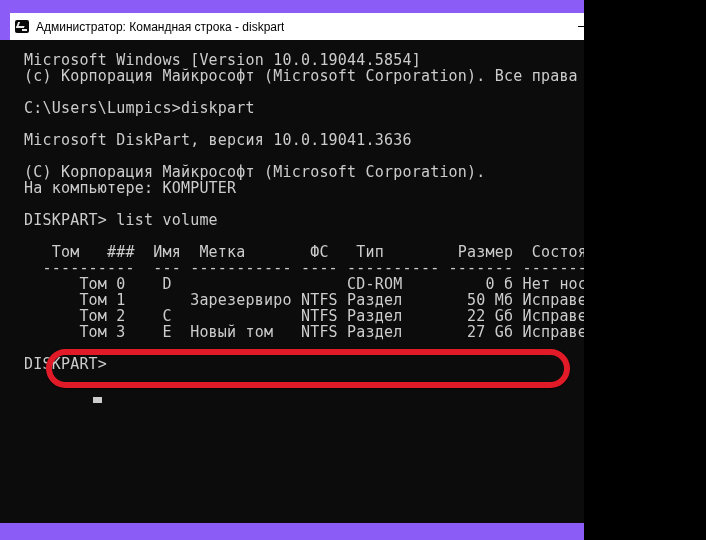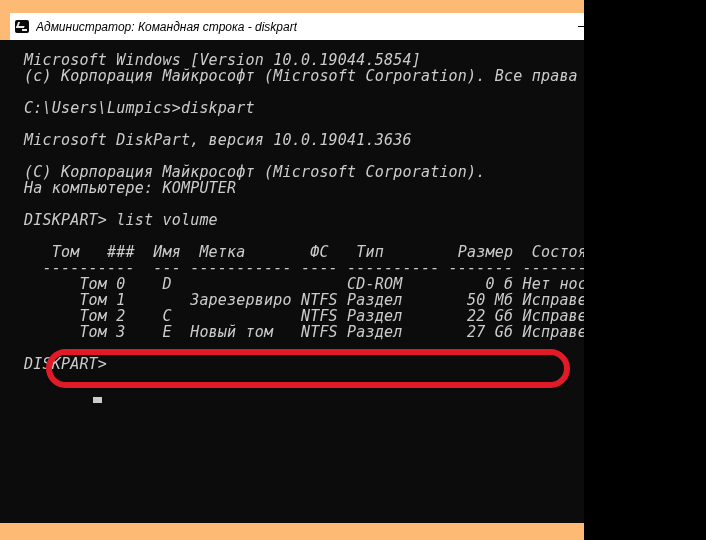--- a/index.html
+++ b/index.html
@@ -1,17 +1,17 @@
 <!DOCTYPE html>
 <html><head>
 <meta charset="utf-8">
 <style>
   html,body{margin:0;padding:0;background:#000;}
-  .screen{position:relative;width:584px;height:540px;background:#fdba74;overflow:hidden;
-          font-family:"Liberation Sans",sans-serif;font-style:italic;}
+  .screen{position:relative;width:584px;height:540px;background:#8b5cf6;overflow:hidden;
+          font-family:"Liberation Sans",sans-serif;}
   
   .titlebar{position:absolute;left:10px;top:13px;width:686px;height:27px;background:#ffffff;
             display:flex;align-items:center;}
   .cmdicon{position:relative;width:14px;height:13px;margin-left:5px;background:#0a0a0a;
            border-radius:2px;flex:0 0 auto;}
   .cmdicon .p1{position:absolute;left:2px;top:2px;width:6px;height:4px;
                border-left:2px solid #eaeaea;border-bottom:2px solid #eaeaea;transform:skewX(-20deg);}
   .cmdicon .p2{position:absolute;right:2px;bottom:2px;width:5px;height:2px;background:#eaeaea;}
   .wtitle{margin-left:7px;font-size:12px;color:#000;white-space:nowrap;overflow:hidden;}
   .controls{margin-left:auto;display:flex;height:100%;}

